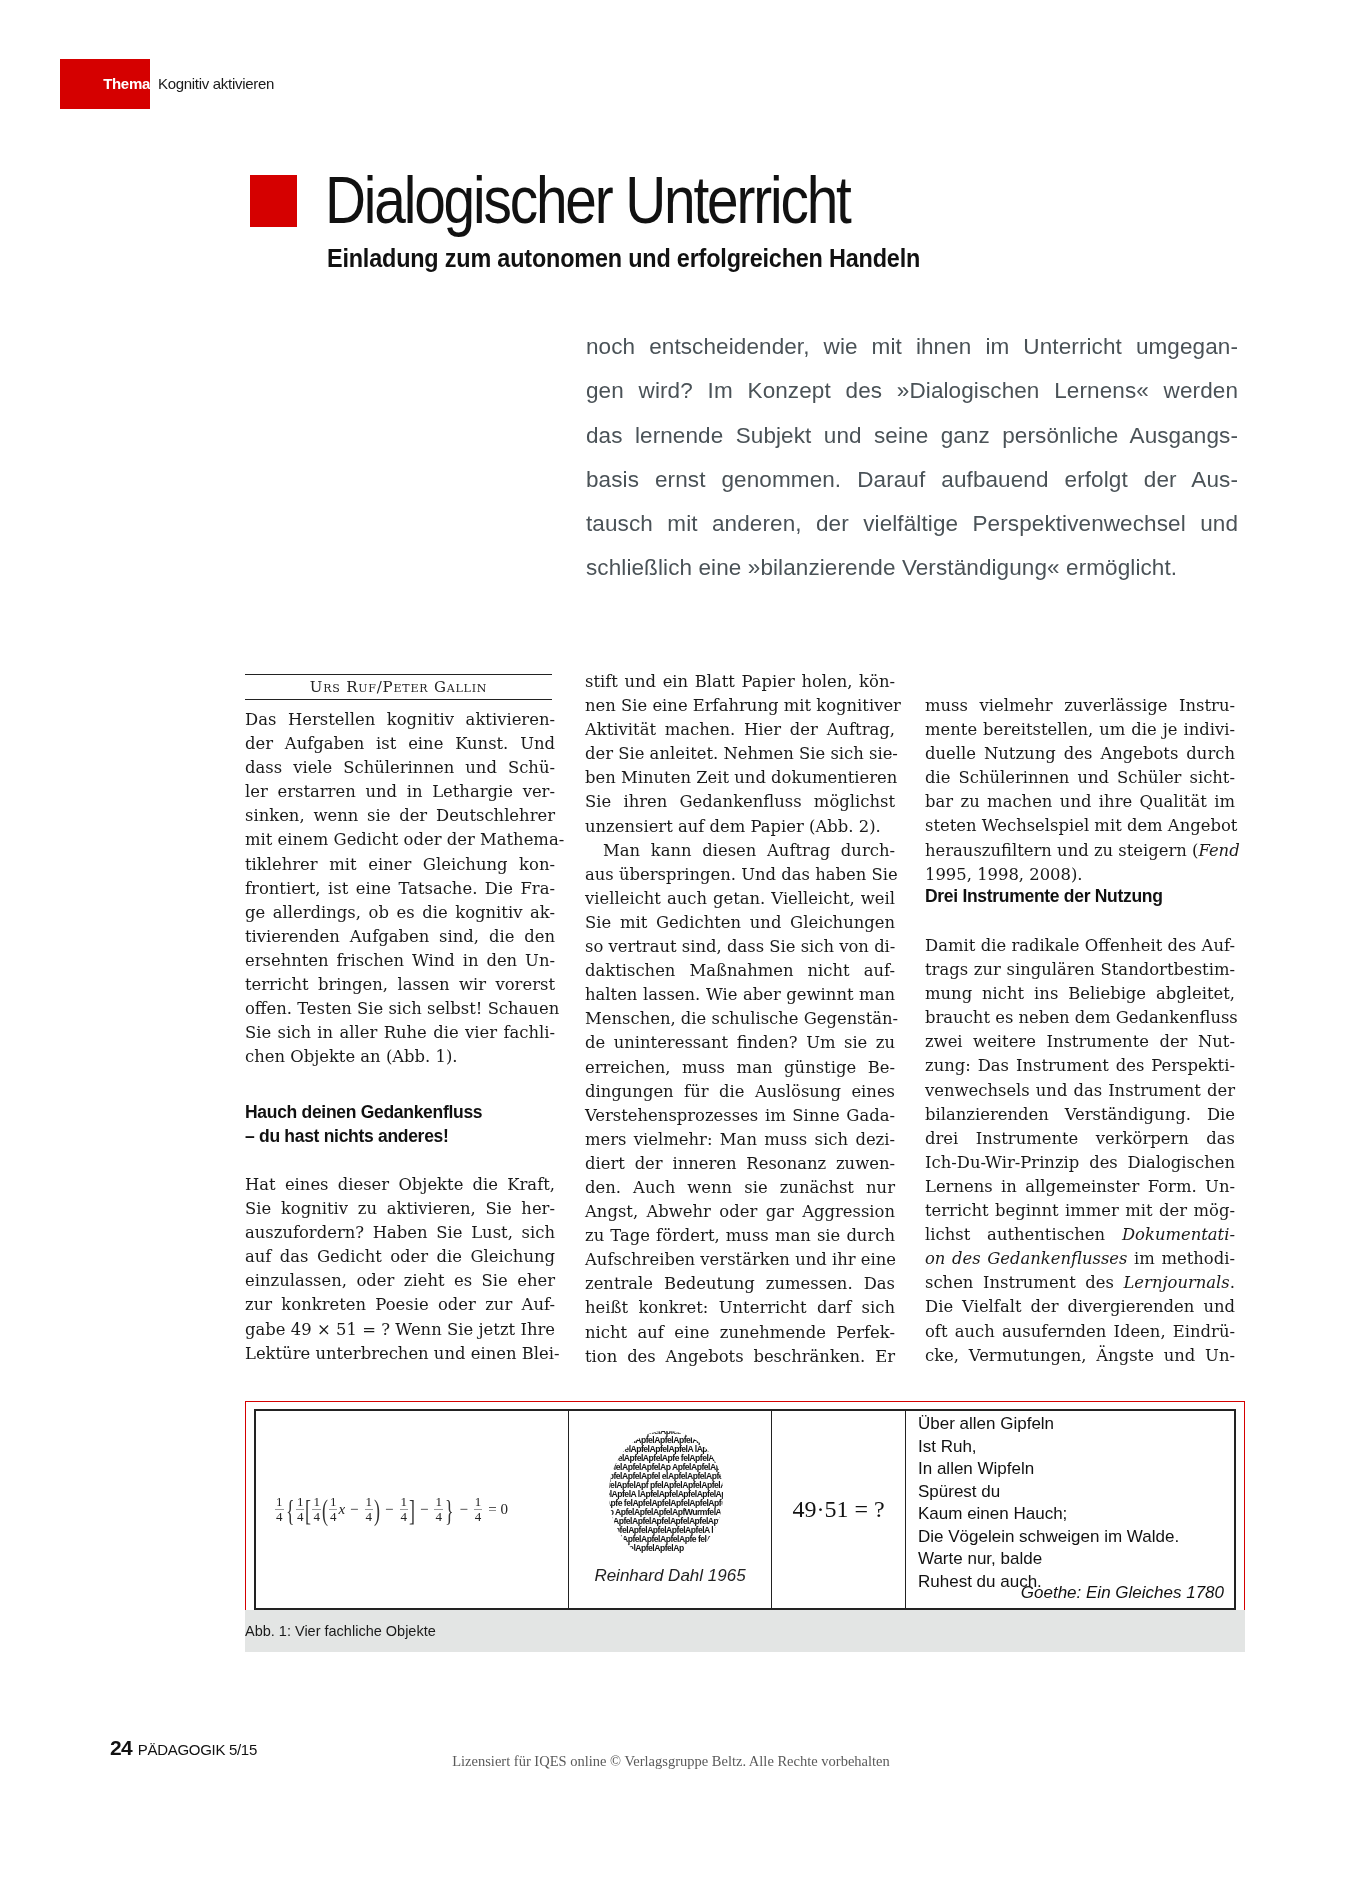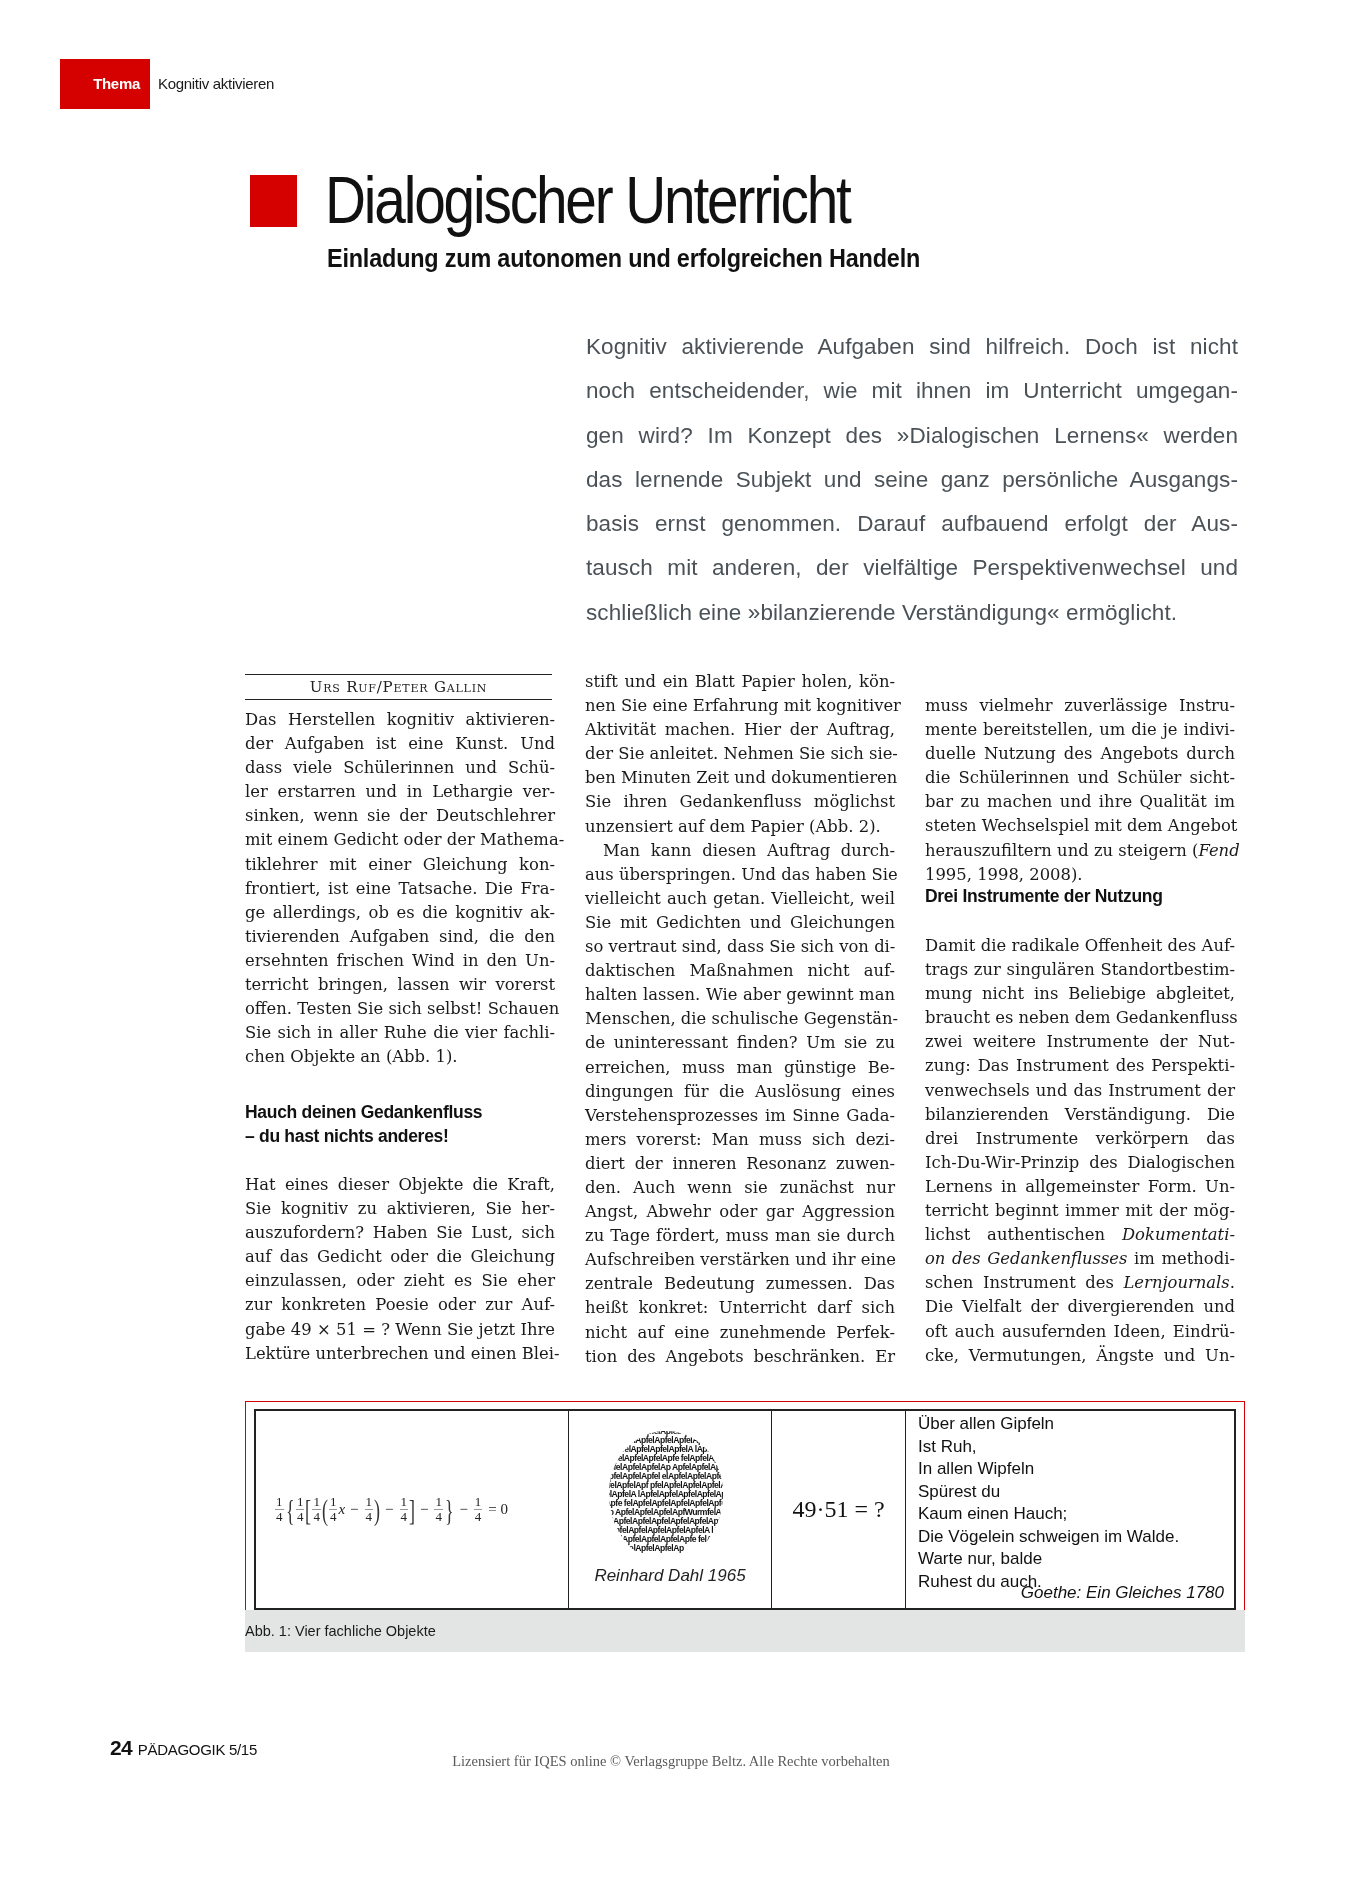--- a/index.html
+++ b/index.html
@@ -1,21 +1,21 @@
 <!DOCTYPE html>
 <html><head>
 <meta charset="utf-8">
 <style>
   html, body { margin:0; padding:0; background:#ffffff; }
   body { width:1363px; height:1877px; position:relative; overflow:hidden; font-family:"DejaVu Serif", serif; color:#1a1a1a; }
   .abs { position:absolute; }
 
   
   .thema-box { left:60px; top:59px; width:90px; height:50px; background:#d50000; }
-  .thema-label { left:60px; top:59px; width:90px; height:50px; line-height:50px; text-align:right; padding-right:10px; box-sizing:border-box; color:#fff; font-family:"Liberation Sans", sans-serif; font-weight:bold; font-size:15px; letter-spacing:-0.3px; }
+  .thema-label { left:60px; top:59px; width:90px; height:50px; line-height:50px; text-align:right; box-sizing:border-box; color:#fff; font-family:"Liberation Sans", sans-serif; font-weight:bold; font-size:15px; letter-spacing:-0.3px; }
   .section-label { left:158px; top:59px; height:50px; line-height:50px; font-family:"Liberation Sans", sans-serif; font-size:15px; color:#1a1a1a; letter-spacing:-0.3px; }
 
   
   .title-square { left:250px; top:175px; width:47px; height:52px; background:#d50000; }
   .title { left:325px; top:160px; font-family:"Liberation Sans", sans-serif; font-size:66px; line-height:80px; letter-spacing:-2.5px; color:#111; transform:scaleX(0.86); transform-origin:left top; white-space:nowrap; }
   .subtitle { left:327px; top:240px; font-family:"Liberation Sans", sans-serif; font-weight:bold; font-size:26px; line-height:36px; color:#111; transform:scaleX(0.9); transform-origin:left top; white-space:nowrap; letter-spacing:-0.2px; }
 
   
   .lead { left:586px; top:325px; width:652px; font-family:"Liberation Sans", sans-serif; font-size:22.5px; line-height:44.3px; color:#4a5257; text-align:justify; letter-spacing:0.1px; }
   .lead span { display:block; text-align:justify; text-align-last:justify; white-space:nowrap; }
@@ -81,21 +81,20 @@
 
 <div class="abs thema-box"></div>
 <div class="abs thema-label">Thema</div>
 <div class="abs section-label">Kognitiv aktivieren</div>
 
 <div class="abs title-square"></div>
 <h1 class="abs title" style="margin:0;font-weight:normal;">Dialogischer Unterricht</h1>
 <h2 class="abs subtitle" style="margin:0;">Einladung zum autonomen und erfolgreichen Handeln</h2>
 
 <div class="abs lead">
-  <span>Kognitiv aktivierende Aufgaben sind hilfreich. Doch ist nicht</span>
   <span>noch entscheidender, wie mit ihnen im Unterricht umgegan-</span>
   <span>gen wird? Im Konzept des »Dialogischen Lernens« werden</span>
   <span>das lernende Subjekt und seine ganz persönliche Ausgangs-</span>
   <span>basis ernst genommen. Darauf aufbauend erfolgt der Aus-</span>
   <span>tausch mit anderen, der vielfältige Perspektivenwechsel und</span>
   <span class="last">schließlich eine »bilanzierende Verständigung« ermöglicht.</span>
 </div>
 
 <div class="abs byline-wrap">
   <span class="byline">Urs Ruf/Peter Gallin</span>
@@ -148,21 +147,21 @@
   <span class="ln">vielleicht auch getan. Vielleicht, weil</span>
   <span class="ln">Sie mit Gedichten und Gleichungen</span>
   <span class="ln">so vertraut sind, dass Sie sich von di-</span>
   <span class="ln">daktischen Maßnahmen nicht auf-</span>
   <span class="ln">halten lassen. Wie aber gewinnt man</span>
   <span class="ln">Menschen, die schulische Gegenstän-</span>
   <span class="ln">de uninteressant finden? Um sie zu</span>
   <span class="ln">erreichen, muss man günstige Be-</span>
   <span class="ln">dingungen für die Auslösung eines</span>
   <span class="ln">Verstehensprozesses im Sinne Gada-</span>
-  <span class="ln">mers vorerst: Man muss sich dezi-</span>
+  <span class="ln">mers vielmehr: Man muss sich dezi-</span>
   <span class="ln">diert der inneren Resonanz zuwen-</span>
   <span class="ln">den. Auch wenn sie zunächst nur</span>
   <span class="ln">Angst, Abwehr oder gar Aggression</span>
   <span class="ln">zu Tage fördert, muss man sie durch</span>
   <span class="ln">Aufschreiben verstärken und ihr eine</span>
   <span class="ln">zentrale Bedeutung zumessen. Das</span>
   <span class="ln">heißt konkret: Unterricht darf sich</span>
   <span class="ln">nicht auf eine zunehmende Perfek-</span>
   <span class="ln">tion des Angebots beschränken. Er</span>
 </div>

